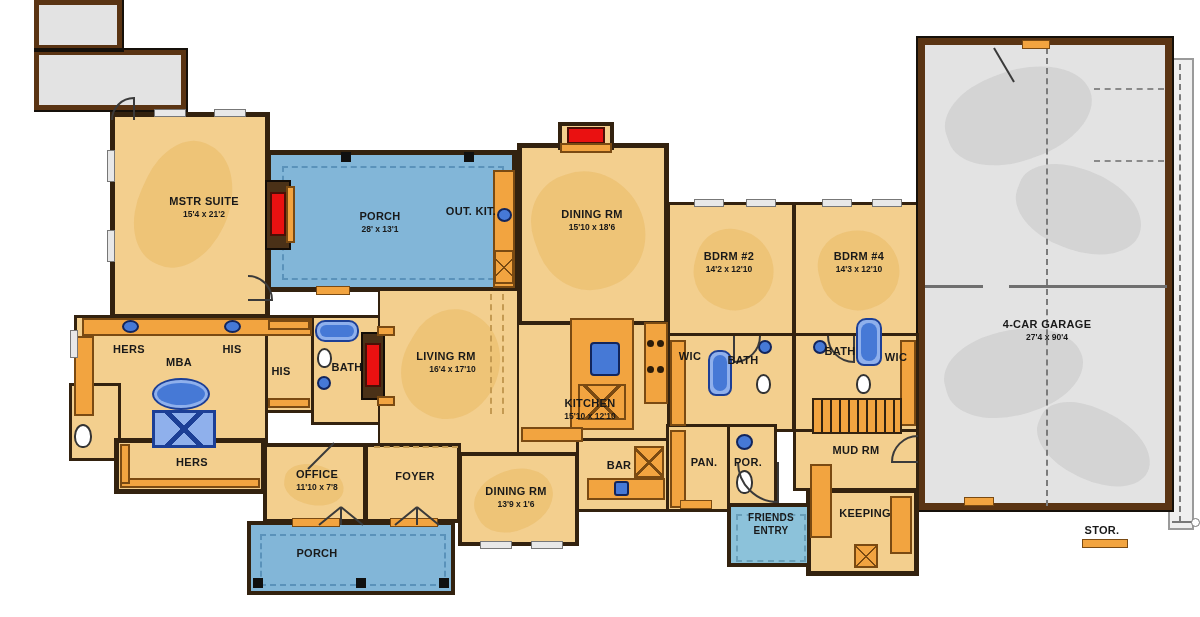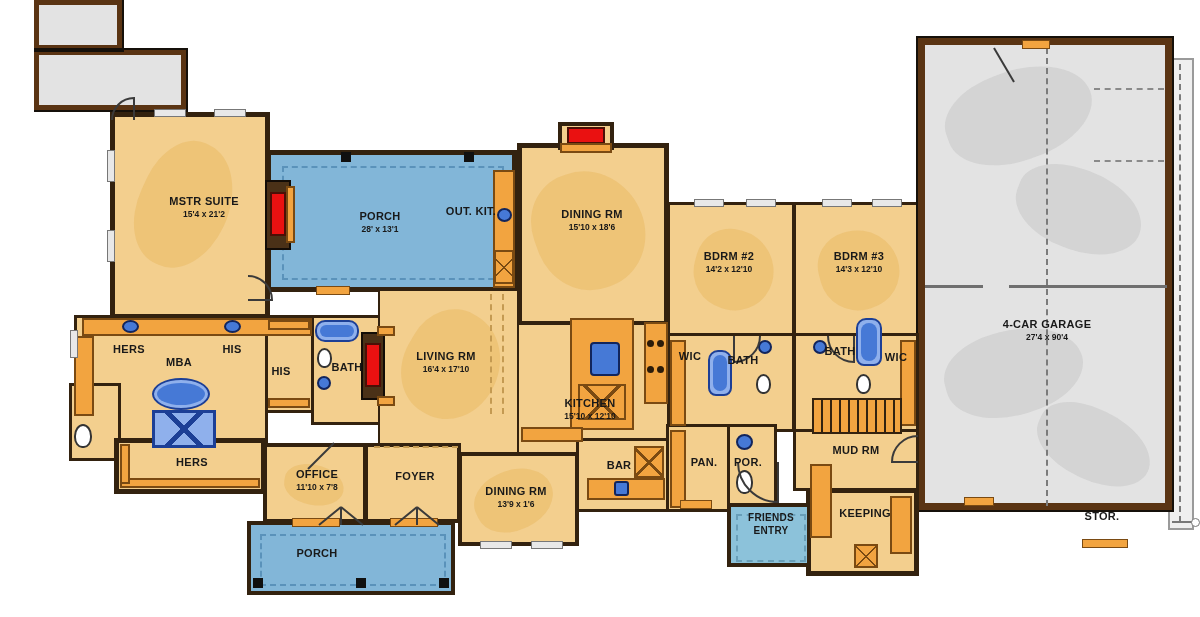--- a/index.html
+++ b/index.html
@@ -243,21 +243,21 @@
   </div>
   <div class="lbl" style="left:558px;top:220px;">
     <div class="lname">DINING RM</div>
     <div class="ldims">15'10 x 18'6</div>
   </div>
   <div class="lbl" style="left:695px;top:262px;">
     <div class="lname">BDRM #2</div>
     <div class="ldims">14'2 x 12'10</div>
   </div>
   <div class="lbl" style="left:825px;top:262px;">
-    <div class="lname">BDRM #3</div>
+    <div class="lname">BDRM #4</div>
     <div class="ldims">14'3 x 12'10</div>
   </div>
   <div class="lbl" style="left:1013px;top:330px;">
     <div class="lname">4-CAR GARAGE</div>
     <div class="ldims">27'4 x 90'4</div>
   </div>
   <div class="lbl" style="left:95px;top:350px;">
     <div class="lname">HERS</div>
   </div>
   <div class="lbl" style="left:145px;top:363px;">
@@ -265,21 +265,21 @@
   </div>
   <div class="lbl" style="left:198px;top:350px;">
     <div class="lname">HIS</div>
   </div>
   <div class="lbl" style="left:247px;top:372px;">
     <div class="lname">HIS</div>
   </div>
   <div class="lbl" style="left:313px;top:368px;">
     <div class="lname">BATH</div>
   </div>
-  <div class="lbl" style="left:412px;top:362px;">
+  <div class="lbl" style="left:412px;top:362px;text-align:right;">
     <div class="lname">LIVING RM</div>
     <div class="ldims">16'4 x 17'10</div>
   </div>
   <div class="lbl" style="left:556px;top:409px;">
     <div class="lname">KITCHEN</div>
     <div class="ldims">15'10 x 12'10</div>
   </div>
   <div class="lbl" style="left:656px;top:357px;">
     <div class="lname">WIC</div>
   </div>
@@ -320,17 +320,17 @@
   </div>
   <div class="lbl" style="left:831px;top:514px;">
     <div class="lname">KEEPING</div>
   </div>
   <div class="lbl wrap" style="left:737px;top:524px;">
     <div class="lname">FRIENDS ENTRY</div>
   </div>
   <div class="lbl" style="left:283px;top:554px;">
     <div class="lname">PORCH</div>
   </div>
-  <div class="lbl" style="left:1068px;top:517px;">
+  <div class="lbl" style="left:1068px;top:531px;">
     <div class="lname">STOR.</div>
   </div>
 
 </div>
 
 </body></html>

